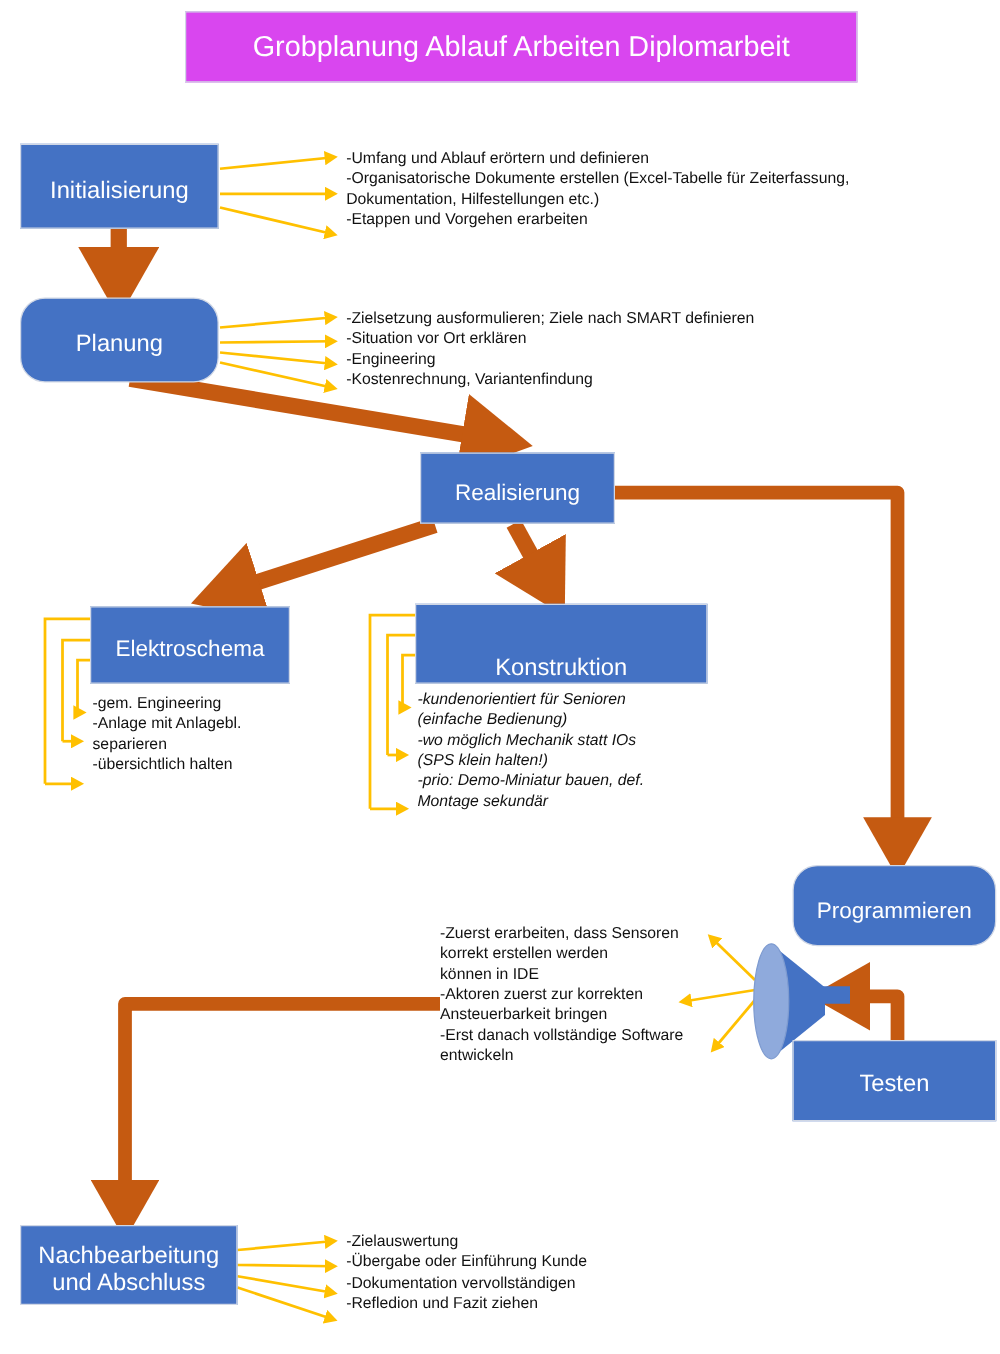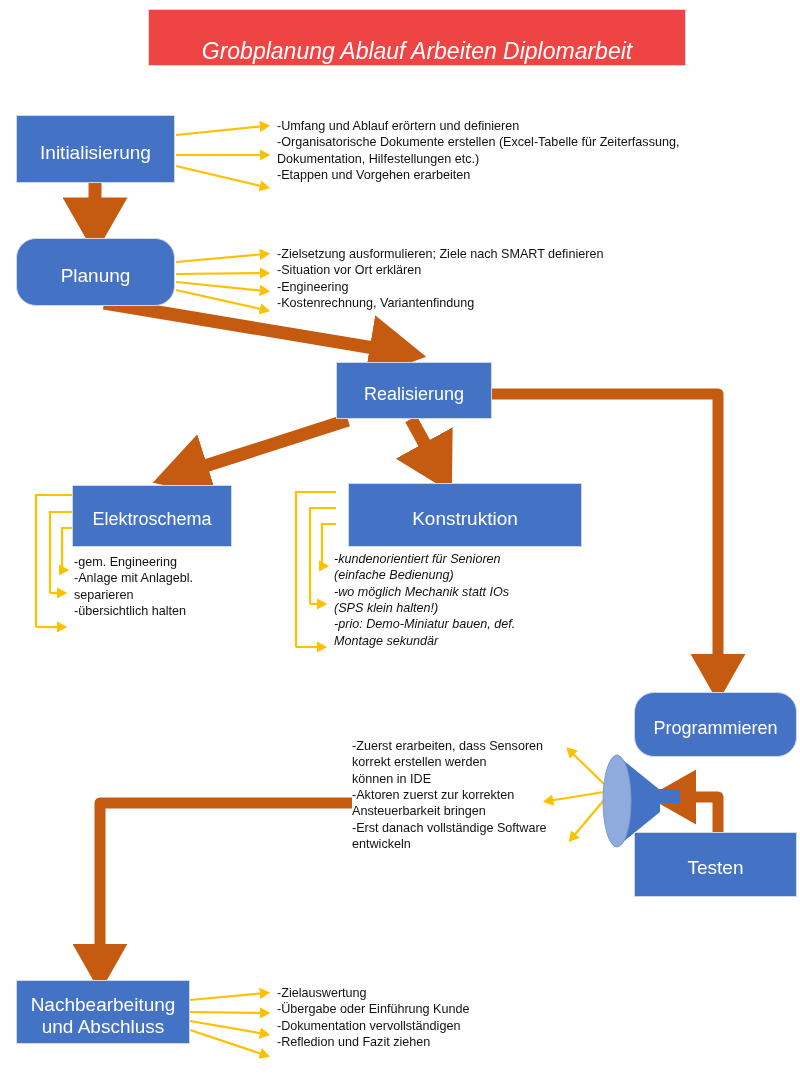--- a/index.html
+++ b/index.html
@@ -40,29 +40,28 @@
     line-height: 1.15;
   }
   .node-label {
     display: block;
     white-space: pre-line;
     padding: 0 4px;
     margin-top: 7px;
   }
   .title-banner {
     position: absolute;
-    background: #ef4444;
+    background: #d946ef;
     border: 1px solid #D0D7E5;
     color: #ffffff;
     display: flex;
-    align-items: flex-end;
+    align-items: center;
     justify-content: center;
     box-sizing: border-box;
     font-size: 23px;
-    font-style: italic;
   }
   .note-block {
     position: absolute;
     font-size: 12.6px;
     line-height: 1.30;
     color: #111111;
     box-sizing: border-box;
   }
   .note-block .note-line {
     display: block;
@@ -179,21 +178,21 @@
   </div>
 
   <div class="node" style="left:336px; top:362px; width:156px; height:57px; font-size:18px;justify-content:center;">
     <span class="node-label">Realisierung</span>
   </div>
 
   <div class="node" style="left:72px; top:485px; width:160px; height:62px; font-size:18px;">
     <span class="node-label">Elektroschema</span>
   </div>
 
-  <div class="node" style="left:348px; top:483px; width:234px; height:64px; font-size:19px;">
+  <div class="node" style="left:332px; top:483px; width:234px; height:64px; font-size:19px;align-items:flex-end;">
     <span class="node-label">Konstruktion</span>
   </div>
 
   <div class="node" style="left:634px; top:692px; width:163px; height:65px; font-size:18px;border-radius:20px;">
     <span class="node-label">Programmieren</span>
   </div>
 
   <div class="node" style="left:634px; top:832px; width:163px; height:65px; font-size:19px;">
     <span class="node-label">Testen</span>
   </div>

